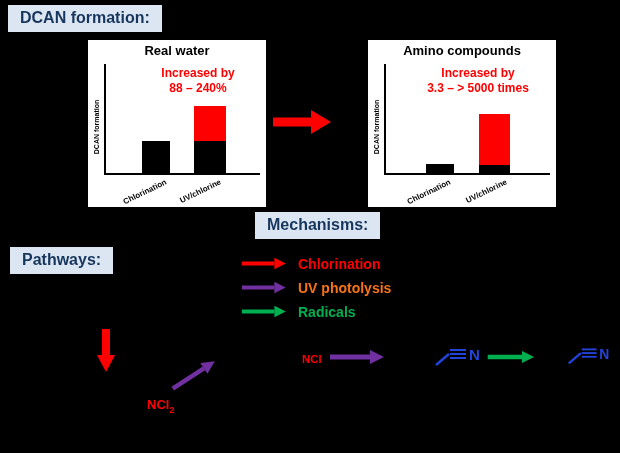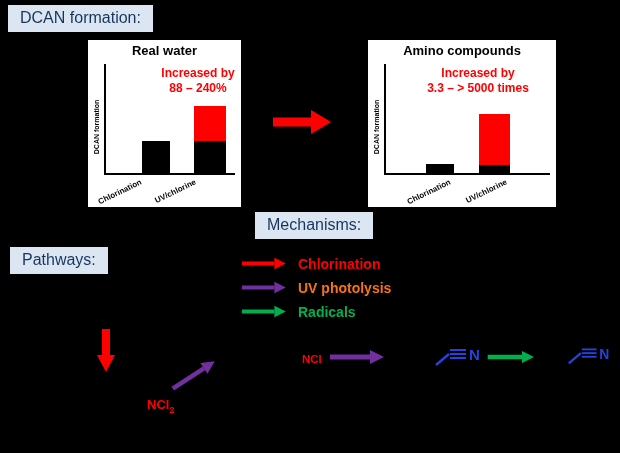--- a/index.html
+++ b/index.html
@@ -5,31 +5,31 @@
   html,body{margin:0;padding:0;}
   body{
     width:620px;height:453px;
     background:#000;
     position:relative;
     overflow:hidden;
     font-family:"Liberation Sans",sans-serif;
   }
   .badge{
     position:absolute;
-    font-weight:normal;
+    font-weight:bold;
     font-size:16px;
     padding:4px 12px 5px;
     white-space:nowrap;
   }
   #badge-dcan{left:8px;top:5px;}
   #badge-pathways{left:10px;top:215px;}
   #badge-mechanisms{left:255px;top:212px;}
 
   .chart-panel{position:absolute;background:#fff;color:#000;}
-  #chart-left{left:88px;top:40px;width:153px;height:167px;}
+  #chart-left{left:88px;top:40px;width:178px;height:167px;}
   #chart-right{left:368px;top:40px;width:188px;height:167px;}
   .chart-title{text-align:center;font-weight:bold;font-size:13px;padding-top:3px;}
   .plot{
     position:absolute;left:16px;top:24px;right:6px;bottom:32px;
     border-left:2px solid #000;border-bottom:2px solid #000;
   }
   .ylab{
     position:absolute;left:8px;top:52%;
     transform:translate(-50%,-50%) rotate(-90deg);
     font-size:7px;font-weight:bold;white-space:nowrap;

